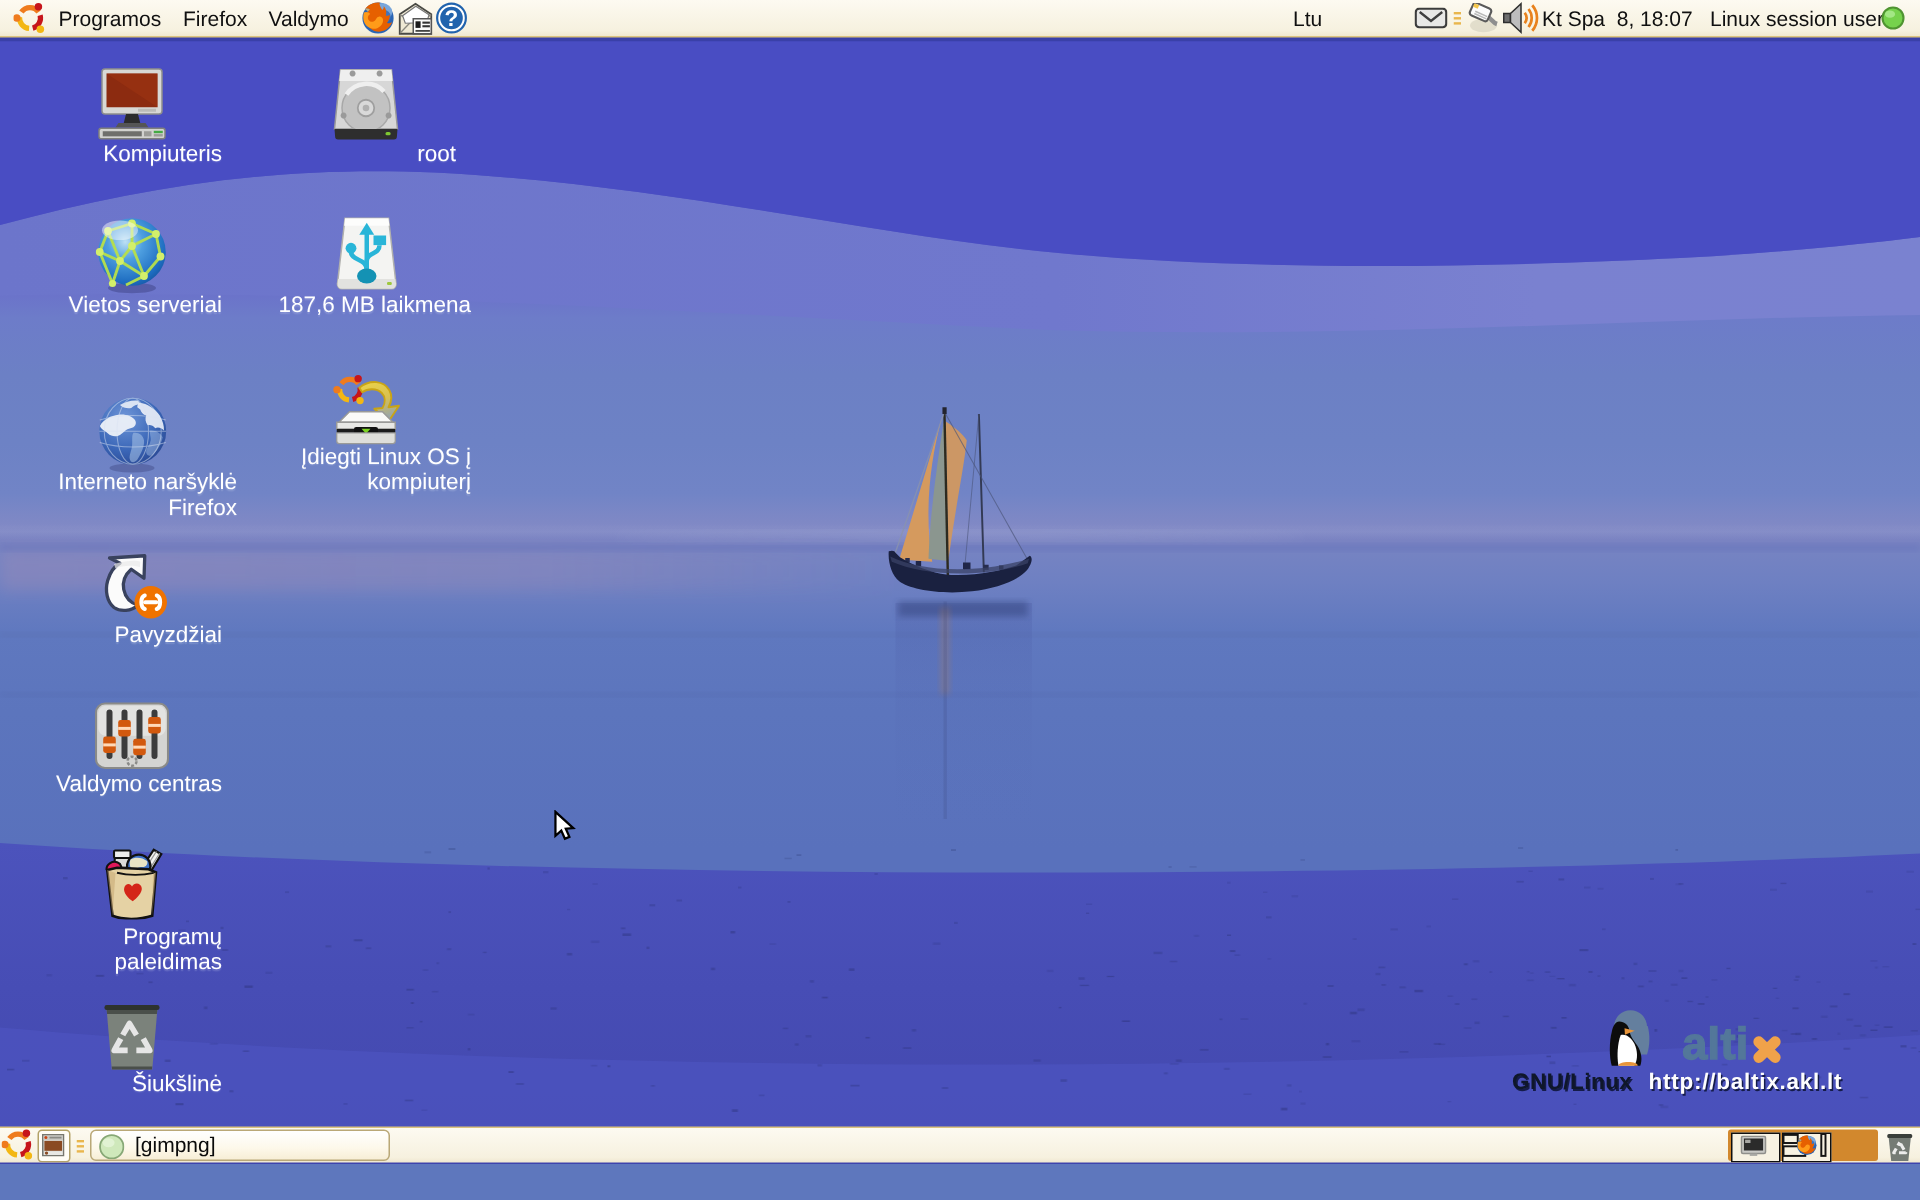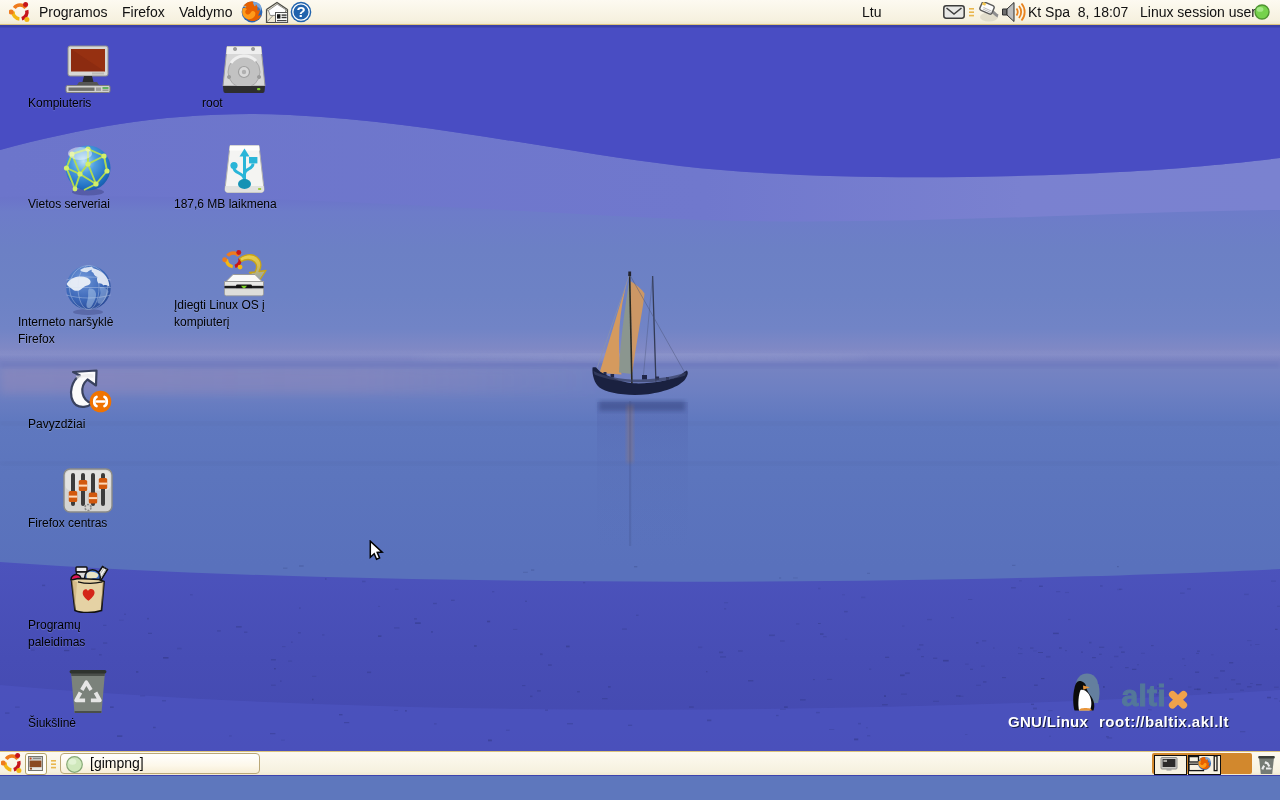--- a/index.html
+++ b/index.html
@@ -3,21 +3,21 @@
 <meta charset="utf-8">
 <style>
   html,body{margin:0;padding:0;width:1280px;height:800px;overflow:hidden;
     font-family:"Liberation Sans",sans-serif;background:#5e77bd;}
   #wall{position:absolute;left:0;top:24px;width:1280px;height:752px;}
   .panel{position:absolute;left:0;width:1280px;height:24px;
     background:linear-gradient(#fdfaf1,#f6f1df 85%,#f0e8d0);}
   #toppanel{top:0;border-bottom:1px solid #dcc47e;}
   #botpanel{top:751px;border-top:1px solid #dcc47e;height:23px;padding-left:44px;}
   .ptxt{position:absolute;top:0;height:24px;line-height:24px;font-size:14px;color:#101010;}
-  .dlabel{position:absolute;text-align:left;font-size:12px;line-height:16.5px;color:#000000;
+  .dlabel{position:absolute;text-align:right;font-size:15px;line-height:16.5px;color:#ffffff;
     text-shadow:0 1px 1px rgba(230,240,255,0.22);}
   svg{display:block}
   .abs{position:absolute}
 </style>
 </head>
 <body>
 
 <svg id="wall" viewBox="0 0 1280 752" preserveAspectRatio="none">
   <defs>
     <linearGradient id="base" x1="0" y1="0" x2="0" y2="1">
@@ -397,24 +397,24 @@
 
     <text x="49.5" y="33" font-family="Liberation Sans" font-weight="bold" font-size="30" fill="#53779a" stroke="#53779a" stroke-width="1" textLength="44">alti</text>
 
     <g stroke="#f0a24a" stroke-width="7.2" stroke-linecap="round">
       <path d="M100.5,21.5 L111.5,32"></path>
       <path d="M111.5,21.5 L100.5,32"></path>
     </g>
   </g>
 </svg>
 
-<div class="abs" style="left:1008px;top:713px;font-size:15px;font-weight:bold;color:#ffffff;
+<div class="abs" style="left:1008px;top:713px;font-size:15px;font-weight:bold;color:#0f172a;
      text-shadow:1px 1px 0 rgba(16,22,60,0.9);letter-spacing:0.3px">GNU/Linux</div>
 <div class="abs" style="left:1099px;top:713px;font-size:15px;font-weight:bold;color:#fdfdfd;
-     text-shadow:1px 1px 0 rgba(16,22,60,0.9);letter-spacing:0.5px">root://baltix.akl.lt</div>
+     text-shadow:1px 1px 0 rgba(16,22,60,0.9);letter-spacing:0.5px">http://baltix.akl.lt</div>
 
 <div id="toppanel" class="panel">
 
   <svg class="abs" style="left:9px;top:1px" width="22" height="22" viewBox="0 0 22 22">
     <g fill="none" stroke-width="3.5">
       <path d="M5.27,6.99 A7,7 0 0 1 16.73,6.99" stroke="#ef7b1d"></path>
       <path d="M17.76,9.19 A7,7 0 0 1 12.81,17.76" stroke="#c6151b"></path>
       <path d="M10.39,17.97 A7,7 0 0 1 4.03,10.39" stroke="#f3b713"></path>
     </g>
     <circle cx="16.6" cy="3.5" r="2.5" fill="#c6151b"></circle>
@@ -514,21 +514,21 @@
     <path d="M6,1.5 H40 L40.8,9 H5.2 Z" fill="#efefef"></path>
     <circle cx="23" cy="27" r="16" fill="#c2c2c2"></circle>
     <circle cx="23" cy="27" r="16" fill="none" stroke="#a8a8a8" stroke-width="1"></circle>
     <path d="M10,18 A16,16 0 0 1 35,16" fill="none" stroke="#efefef" stroke-width="3"></path>
     <circle cx="23" cy="27" r="5.5" fill="#d9d9d9" stroke="#9f9f9f" stroke-width="1.2"></circle>
     <circle cx="23" cy="27" r="2.2" fill="#b0b0b0"></circle>
     <path d="M14,6 a2,2 0 1 1 0.1,0 M32,6 a2,2 0 1 1 0.1,0 M8,34 a2,2 0 1 1 0.1,0 M38,34 a2,2 0 1 1 0.1,0" fill="#9a9a9a"></path>
     <path d="M2,41 H44 L43.6,46 a2,2 0 0 1 -2,2 H4.4 a2,2 0 0 1 -2,-2 Z" fill="#2e2e2e"></path>
     <rect x="36" y="43" width="3.4" height="2.2" rx="1" fill="#7ec832"></rect>
   </svg>
-  <div class="dlabel" style="left:202px;top:95px;width:120px">root</div>
+  <div class="dlabel" style="left:184px;top:95px;width:120px">root</div>
 
   <svg class="abs" style="left:63px;top:144px" width="50" height="53" viewBox="0 0 50 53">
     <ellipse cx="25" cy="48" rx="16" ry="3.5" fill="#2a2f66" opacity="0.35"></ellipse>
     <defs>
       <radialGradient id="netg" cx="0.4" cy="0.35" r="0.75">
         <stop offset="0" stop-color="#bde0f4"></stop>
         <stop offset="0.35" stop-color="#4e9fe0"></stop>
         <stop offset="0.8" stop-color="#1d6cc0"></stop>
         <stop offset="1" stop-color="#15509a"></stop>
       </radialGradient>
@@ -663,21 +663,21 @@
       <rect x="5.8" y="27.6" width="8.4" height="2" fill="#ffd9b8"></rect>
       <rect x="15.8" y="12" width="8.4" height="11" rx="1.6" fill="#d2590e"></rect>
       <rect x="15.8" y="16.6" width="8.4" height="2" fill="#ffd9b8"></rect>
       <rect x="25.8" y="24.5" width="8.4" height="11" rx="1.6" fill="#d2590e"></rect>
       <rect x="25.8" y="29.1" width="8.4" height="2" fill="#ffd9b8"></rect>
       <rect x="35.8" y="10" width="8.4" height="11" rx="1.6" fill="#d2590e"></rect>
       <rect x="35.8" y="14.6" width="8.4" height="2" fill="#ffd9b8"></rect>
     </g>
     <circle cx="25" cy="39.5" r="3" fill="none" stroke="#8a8a88" stroke-width="1.6" stroke-dasharray="2 1.2"></circle>
   </svg>
-  <div class="dlabel" style="left:28px;top:515px;width:120px">Firefox centras</div>
+  <div class="dlabel" style="left:28px;top:515px;width:120px">Valdymo centras</div>
 
   <svg class="abs" style="left:68px;top:565px" width="42" height="48" viewBox="0 0 42 48">
     <path d="M27,13 L34.5,1.5 L39.5,4.5 L32.5,16 Z" fill="#f4f4f2" stroke="#111" stroke-width="1.5"></path>
     <path d="M29.4,13.2 L36.3,2.6 M31.6,14.6 L38.4,3.8" stroke="#999" stroke-width="0.8"></path>
     <rect x="8" y="2" width="11" height="5" rx="0.8" fill="#eee" stroke="#111" stroke-width="1.4"></rect>
     <path d="M8.6,7 h10 l0.6,6.5 h-11.2 Z" fill="#dcdcda" stroke="#111" stroke-width="1.4"></path>
     <path d="M3,14.5 C3,11 7,8.5 10.5,10 C13,11 13.6,14 12,16.5 L5,18 Z" fill="#e0175a" stroke="#111" stroke-width="1.4"></path>
     <path d="M11,14 l4,4.5 M9,15.5 l3.6,4.2" stroke="#15a320" stroke-width="2.6"></path>
     <circle cx="24.5" cy="12.5" r="7.8" fill="#3f72c8" stroke="#111" stroke-width="1.5"></circle>
     <path d="M19,8 C22,6 27,6.5 30,9 C31,11 29,13.5 26.5,13 C24,12.5 23,15 20.5,14.5 C18.5,14 18,10.5 19,8 Z" fill="#e9e4c4"></path>

